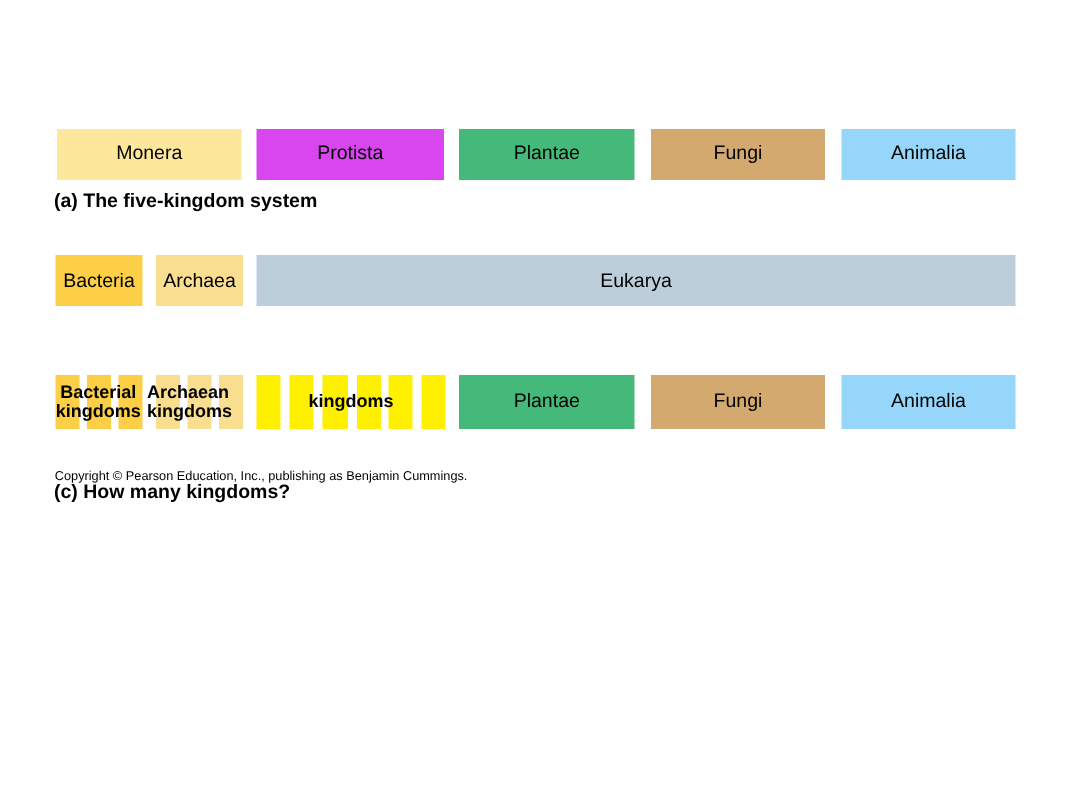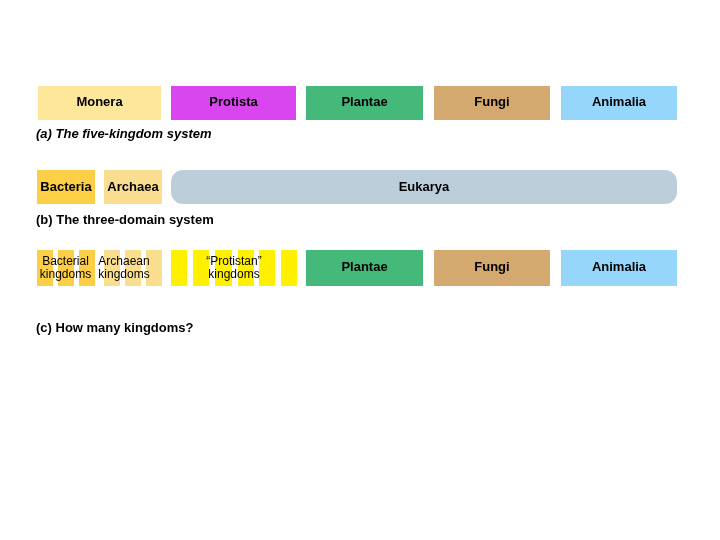--- a/index.html
+++ b/index.html
@@ -4,31 +4,31 @@
 <title>Classification systems</title>
 <style>
   html,body{margin:0;padding:0;}
   body{width:720px;height:540px;background:#ffffff;
        font-family:"Liberation Sans",sans-serif;
        -webkit-font-smoothing:antialiased;overflow:hidden;}
   #stage{position:relative;width:720px;height:540px;background:#ffffff;}
 
   
   .cell{position:absolute;display:flex;align-items:center;justify-content:center;
-        text-align:center;color:#000000;font-weight:bold;}
+        text-align:center;color:#000000;font-weight:normal;}
   .cell > span{position:relative;top:-2px;transform:translateZ(0);}
   .cell.rowb > span{top:-1px;}
   .cell.rowc > span{top:-2px;}
 
   
   .group{position:absolute;}
   .stripe{position:absolute;top:0;bottom:0;}
   .glabel{position:absolute;left:-6px;right:-6px;top:50%;
           transform:translateY(-50%) translateZ(0);
-          text-align:center;color:#000000;font-weight:normal;
+          text-align:center;color:#000000;font-weight:bold;
           font-size:12px;line-height:13px;}
 
   .caption{position:absolute;color:#000000;font-weight:bold;
            white-space:nowrap;font-size:13px;transform:translateZ(0);}
   .copyright{position:absolute;color:#000000;font-weight:normal;
              white-space:nowrap;font-size:8.5px;transform:translateZ(0);}
 </style>
 </head>
 <body>
 
@@ -42,32 +42,31 @@
   </div>
   <div class="cell" style="left: 306px; top: 86px; width: 117px; height: 34px; font-size: 13px; background: rgb(69, 185, 122);">
     <span>Plantae</span>
   </div>
   <div class="cell" style="left: 434px; top: 86px; width: 116px; height: 34px; font-size: 13px; background: rgb(211, 169, 111);">
     <span>Fungi</span>
   </div>
   <div class="cell" style="left: 561px; top: 86px; width: 116px; height: 34px; font-size: 13px; background: rgb(149, 214, 250);">
     <span>Animalia</span>
   </div>
-  <div class="caption" style="left:36px;top:126px;font-style:italic;">(a) The five-kingdom system</div>
+  <div class="caption" style="left:36px;top:126px;">(a) The five-kingdom system</div>
 
   <div class="cell rowb" style="left: 104px; top: 170px; width: 58px; height: 34px; font-size: 13px; background: rgb(250, 222, 144);">
     <span>Archaea</span>
   </div>
   <div class="cell rowb" style="left: 37px; top: 170px; width: 58px; height: 34px; font-size: 13px; background: rgb(252, 207, 71);">
     <span>Bacteria</span>
   </div>
-  <div class="cell rowb" style="left: 171px; top: 170px; width: 506px; height: 34px; font-size: 13px; background: rgb(188, 206, 218); border-radius: 12px;">
+  <div class="cell rowb" style="left: 171px; top: 170px; width: 506px; height: 34px; font-size: 13px; background: rgb(188, 206, 218);">
     <span>Eukarya</span>
   </div>
-  <div class="caption" style="left:36px;top:212px;">(b) The three-domain system</div>
 
   <div class="group" style="left:37px;top:250px;width:57px;height:36px;">
     <div class="stripe" style="left: 0px; width: 16px; background: rgb(252, 207, 71);"></div>
     <div class="stripe" style="left: 21px; width: 16px; background: rgb(252, 207, 71);"></div>
     <div class="stripe" style="left: 42px; width: 16px; background: rgb(252, 207, 71);"></div>
     <div class="glabel">
       <div>Bacterial</div>
       <div>kingdoms</div>
     </div>
   </div>
@@ -83,29 +82,29 @@
   </div>
 
   <div class="group" style="left:171px;top:250px;width:126px;height:36px;">
     <div class="stripe" style="left: 0px; width: 16px; background: rgb(255, 240, 0);"></div>
     <div class="stripe" style="left: 22px; width: 16px; background: rgb(255, 240, 0);"></div>
     <div class="stripe" style="left: 44px; width: 17px; background: rgb(255, 240, 0);"></div>
     <div class="stripe" style="left: 67px; width: 16px; background: rgb(255, 240, 0);"></div>
     <div class="stripe" style="left: 88px; width: 16px; background: rgb(255, 240, 0);"></div>
     <div class="stripe" style="left: 110px; width: 16px; background: rgb(255, 240, 0);"></div>
     <div class="glabel">
-      <div>“Protistan”</div>
       <div>kingdoms</div>
     </div>
   </div>
 
   <div class="cell rowc" style="left: 306px; top: 250px; width: 117px; height: 36px; font-size: 13px; background: rgb(69, 185, 122);">
     <span>Plantae</span>
   </div>
   <div class="cell rowc" style="left: 434px; top: 250px; width: 116px; height: 36px; font-size: 13px; background: rgb(211, 169, 111);">
     <span>Fungi</span>
   </div>
   <div class="cell rowc" style="left: 561px; top: 250px; width: 116px; height: 36px; font-size: 13px; background: rgb(149, 214, 250);">
     <span>Animalia</span>
   </div>
   <div class="caption" style="left:36px;top:292px;margin-top:28px;">(c) How many kingdoms?</div>
 
+  <div class="copyright" style="left:36.5px;top:312px;">Copyright © Pearson Education, Inc., publishing as Benjamin Cummings.</div>
 </div>
 
 </body></html>

